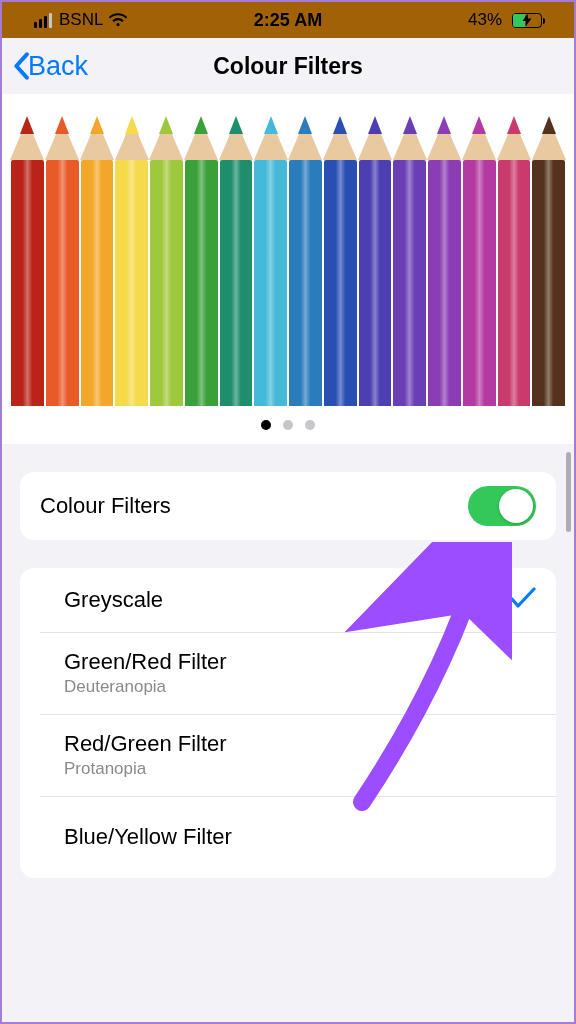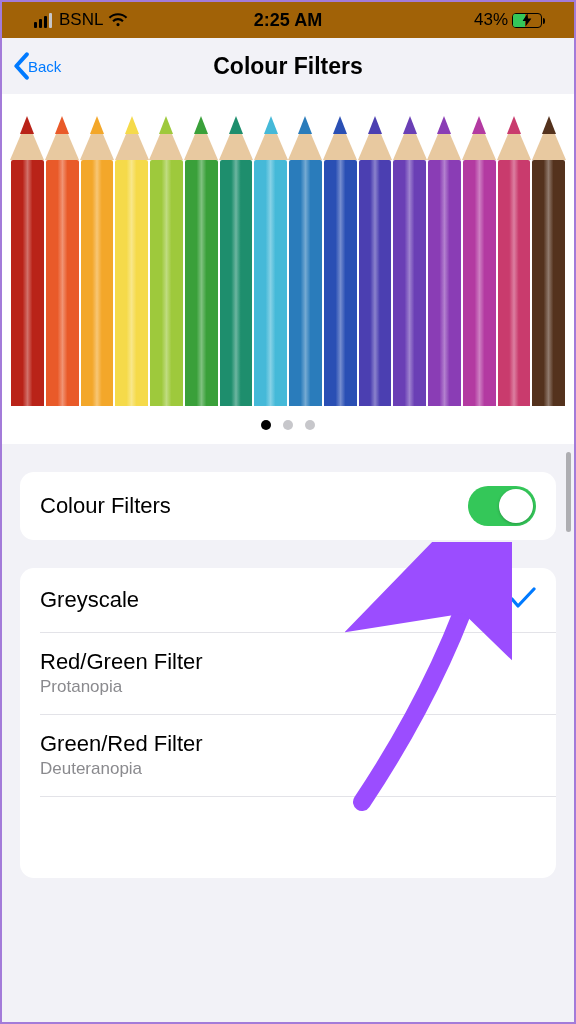--- a/index.html
+++ b/index.html
@@ -9,29 +9,29 @@
     .status-left { display: flex; align-items: center; gap: 5px; }
     .signal-bars { display: flex; align-items: flex-end; gap: 2px; }
     .signal-bars span { width: 3px; background: #000; border-radius: 1px; }
     .signal-bars span:nth-child(1){height:6px}
     .signal-bars span:nth-child(2){height:9px}
     .signal-bars span:nth-child(3){height:12px}
     .signal-bars span:nth-child(4){height:15px;background:#c7c7cb}
     .carrier { font-size: 17px; font-weight: 500; margin-left: 2px; }
     .wifi-icon svg { display: block; }
     .status-time { font-size: 18px; font-weight: 700; position:absolute; left:50%; transform:translateX(-50%); }
-    .status-right { display:flex; align-items:center; gap:4px; }
+    .status-right { display:flex; align-items:center; gap:10px; }
     .batt-pct { font-size:17px; font-weight:500; }
     .battery { width:30px; height:15px; border:1.5px solid #000; border-radius:4px; position:relative; display:flex; align-items:center; }
     .battery:after { content:''; position:absolute; right:-4px; top:4px; width:2.5px; height:6px; background:#000; border-radius:0 2px 2px 0; }
     .battery .fill { width:43%; height:100%; background:#34c759; border-radius:2px 0 0 2px; }
     .battery .bolt { position:absolute; left:50%; top:50%; transform:translate(-50%,-50%); }
     
     .nav-bar { height:56px; display:flex; align-items:center; justify-content:center; position:relative; background:#f2f2f7; }
-    .nav-back { position:absolute; left:10px; display:flex; align-items:center; color:#007aff; font-size:15px; font-weight:400; cursor:pointer; }
+    .nav-back { position:absolute; left:10px; display:flex; align-items:center; color:#007aff; font-size:27px; font-weight:400; cursor:pointer; }
     .nav-back svg { margin-right:-2px; }
     .nav-title { font-size:23px; font-weight:700; }
     
     .pencils-sample { background:#fff; width:100%; height:312px; position:relative; overflow:hidden; }
     .pencils-row { display:flex; align-items:flex-end; justify-content:center; width:100%; height:100%; padding:0 8px; }
     .pencil { flex:1; margin:0 1px; position:relative; height:290px; }
     .pencil .tip { width:100%; height:44px; position:relative; }
     .pencil .wood { width:0; height:0; border-left:17px solid transparent; border-right:17px solid transparent; border-bottom:40px solid #e8c9a0; position:absolute; left:50%; transform:translateX(-50%); top:4px; }
     .pencil .lead { width:0; height:0; border-left:7px solid transparent; border-right:7px solid transparent; position:absolute; left:50%; transform:translateX(-50%); top:0; }
     .pencil .body { width:100%; height:calc(100% - 44px); border-radius:2px 2px 0 0; }
@@ -42,21 +42,21 @@
     
     .content { padding:0; overflow-y:auto; height:calc(100% - 36px - 56px - 312px - 38px); }
     .section-gap { height:28px; }
     .inset-group { background:#fff; border-radius:14px; margin:0 18px; overflow:hidden; }
     .cell { display:flex; align-items:center; justify-content:space-between; min-height:64px; padding:14px 20px; position:relative; }
     .cell + .cell { border-top:1px solid #e3e3e8; }
     .cell-inner-sep .cell + .cell:before { content:''; position:absolute; left:20px; right:0; top:0; height:1px; background:#e3e3e8; }
     .cell-inner-sep .cell + .cell { border-top:none; }
     .cell-title { font-size:22px; font-weight:400; color:#000; }
     .cell-sub { font-size:17px; color:#8a8a8e; margin-top:2px; }
-    .cell-col { display:flex; flex-direction:column; }
+    .cell-col { display:flex; flex-direction:column;margin-left:24px; }
     .cell-tall { min-height:82px; padding:16px 20px; }
     
     .toggle { width:68px; height:40px; background:#34c759; border-radius:20px; position:relative; cursor:pointer; }
     .toggle .knob { width:34px; height:34px; background:#fff; border-radius:50%; position:absolute; top:3px; right:3px; box-shadow:0 1px 3px rgba(0,0,0,.25); }
     
     .checkmark { color:#007aff; }
     
     .anno-arrow { position:absolute; left:330px; top:540px; pointer-events:none; }
     .scrollbar-stub { position:absolute; right:3px; top:450px; width:5px; height:80px; background:rgba(0,0,0,.28); border-radius:3px; }
   </style>
@@ -243,32 +243,33 @@
         <span class="cell-title">Greyscale</span>
       </div>
       <span class="checkmark">
         <svg width="26" height="22" viewBox="0 0 26 22">
             <path d="M2 12l6 7L24 2" stroke="#007aff" stroke-width="3.2" fill="none" stroke-linecap="round" stroke-linejoin="round"></path>
           </svg>
       </span>
     </div>
     <div class="cell cell-tall">
       <div class="cell-col">
+        <span class="cell-title">Green/Red Filter</span>
+        <span class="cell-sub">Deuteranopia</span>
+      </div>
+    </div>
+    <div class="cell cell-tall">
+      <div class="cell-col">
         <span class="cell-title">Red/Green Filter</span>
         <span class="cell-sub">Protanopia</span>
       </div>
     </div>
     <div class="cell cell-tall">
       <div class="cell-col">
-        <span class="cell-title">Green/Red Filter</span>
-        <span class="cell-sub">Deuteranopia</span>
-      </div>
-    </div>
-    <div class="cell cell-tall">
-      <div class="cell-col">
+        <span class="cell-title">Blue/Yellow Filter</span>
       </div>
     </div>
   </div>
 </div>
 
 <div class="scrollbar-stub"></div>
 
 <svg class="anno-arrow" width="180" height="280" viewBox="0 0 180 280">
   <defs>
     <marker id="ah" markerWidth="12" markerHeight="12" refX="6" refY="6" orient="auto">

